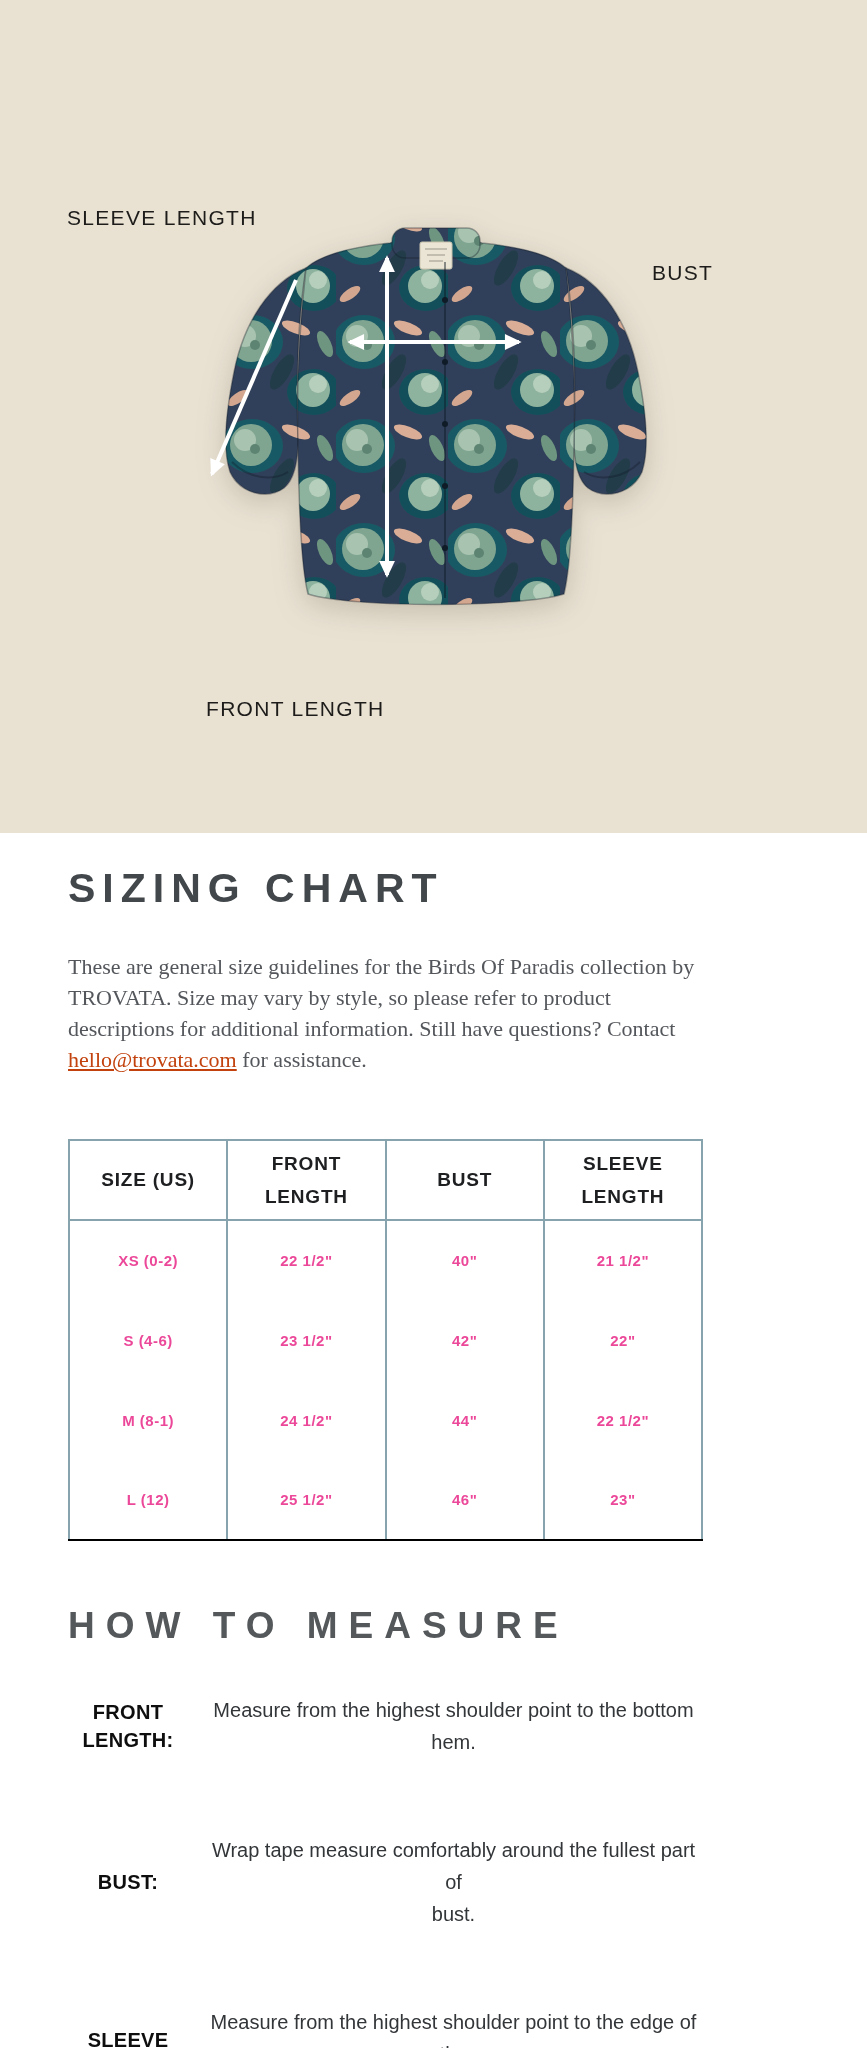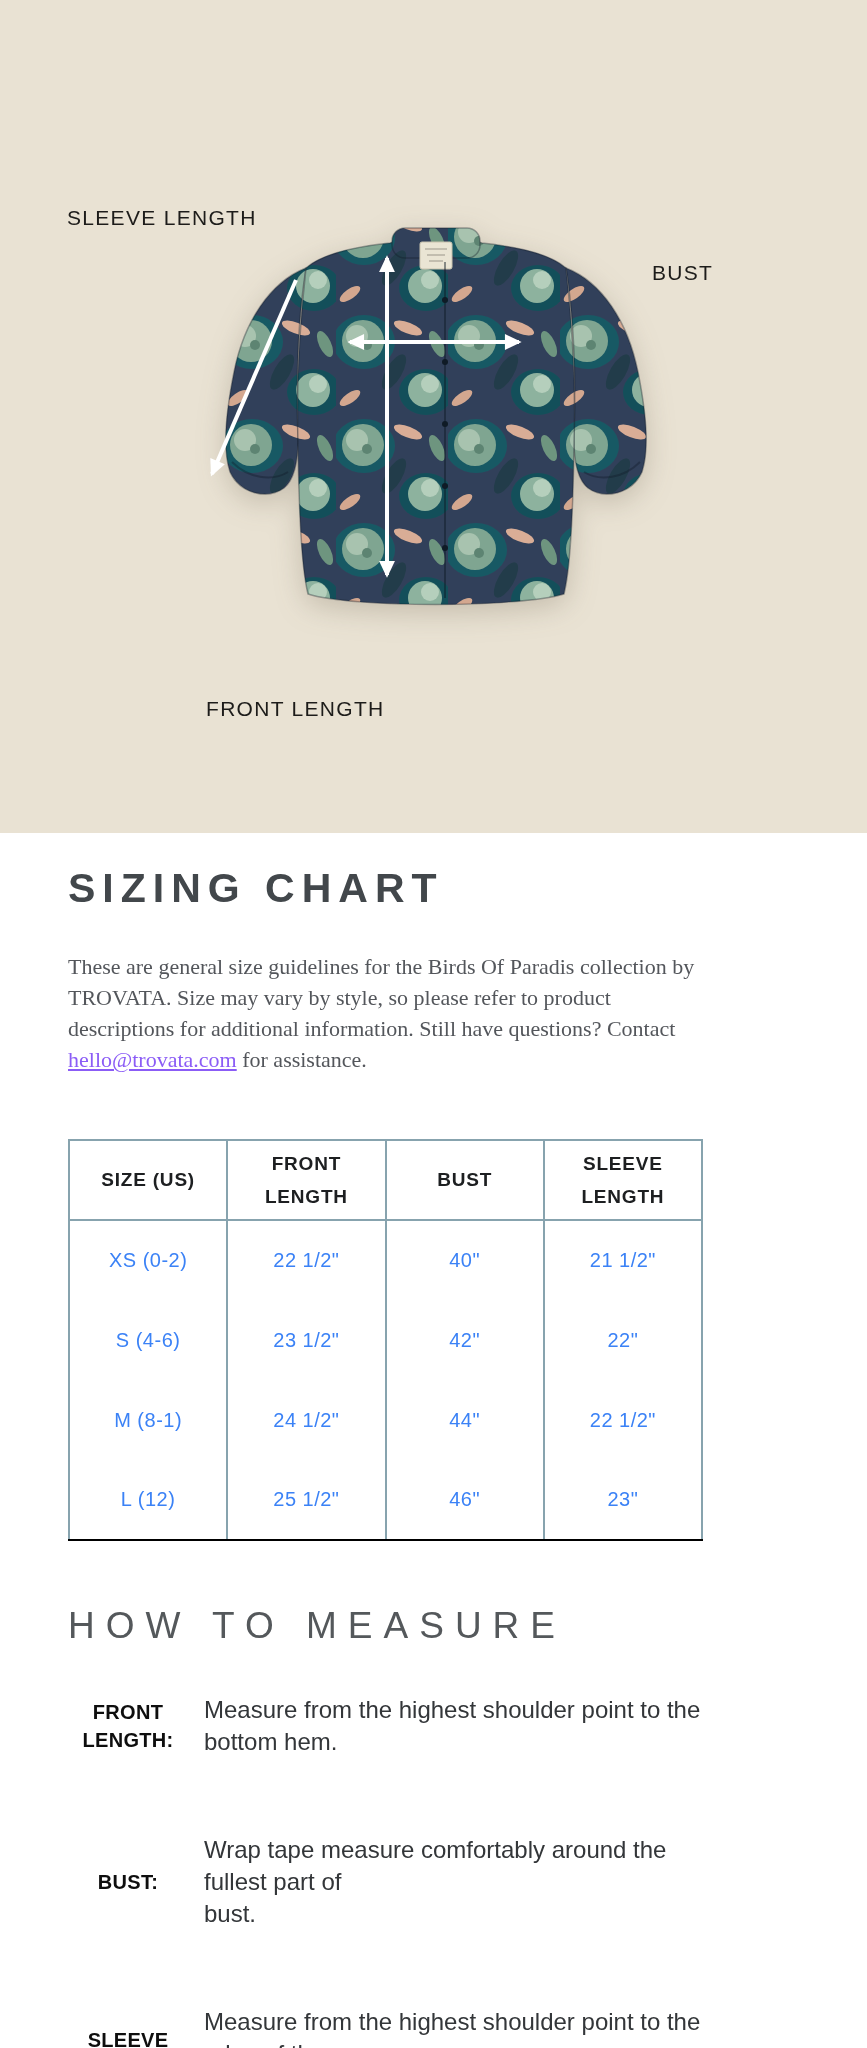--- a/index.html
+++ b/index.html
@@ -53,21 +53,21 @@
   }
   .intro {
     margin-top:40px;
     font-family:"Liberation Serif", serif;
     font-size:22px;
     line-height:31px;
     color:#53565b;
     white-space:pre-line;
   }
   .intro a {
-    color:#8b5cf6;
+    color:#c2410c;
     text-decoration:underline;
   }
 
   table.size-table {
     margin-top:64px;
     width:100%;
     border-collapse:collapse;
     table-layout:fixed;
   }
   .size-table th, .size-table td {
@@ -82,31 +82,31 @@
     border-bottom:2px solid #87a3ae;
     height:80px;
     font-size:19px;
     font-weight:700;
     letter-spacing:0.8px;
     line-height:1.75;
     color:#1d1f21;
   }
   .size-table tbody td {
     height:80px;
-    font-size:20px;
-    font-weight:400;
+    font-size:15px;
+    font-weight:700;
     letter-spacing:0.5px;
-    color:#3b82f6;
+    color:#ec4899;
   }
   .size-table tbody tr:last-child td { border-bottom:2px solid #000000; }
 
   .howto-title {
     margin-top:64px;
     font-size:37px;
-    font-weight:400;
+    font-weight:700;
     letter-spacing:11px;
     line-height:1.15;
     color:#54585b;
   }
   .howto-rows { margin-top:46px; }
   .howto-row {
     display:grid;
     grid-template-columns:120px 1fr;
     column-gap:16px;
     align-items:center;
@@ -115,23 +115,24 @@
   .howto-label {
     font-size:20px;
     font-weight:700;
     line-height:1.4;
     letter-spacing:0.3px;
     color:#0e0e0e;
     text-align:center;
     white-space:pre-line;
   }
   .howto-desc {
-    font-size:24px;
+    font-size:20px;
     line-height:32px;
     color:#333639;
+    text-align:center;
     white-space:pre-line;
   }
 </style>
 </head>
 <body>
 
 <div class="hero">
 
   <div class="blouse-wrap">
     <svg viewBox="0 0 867 833" width="867" height="833">

